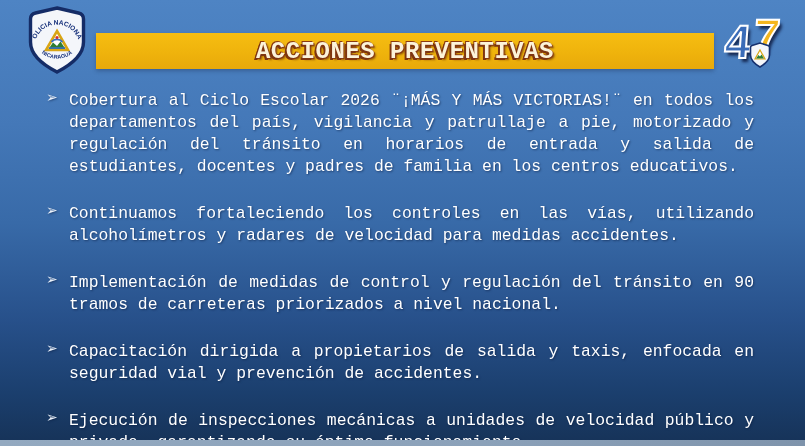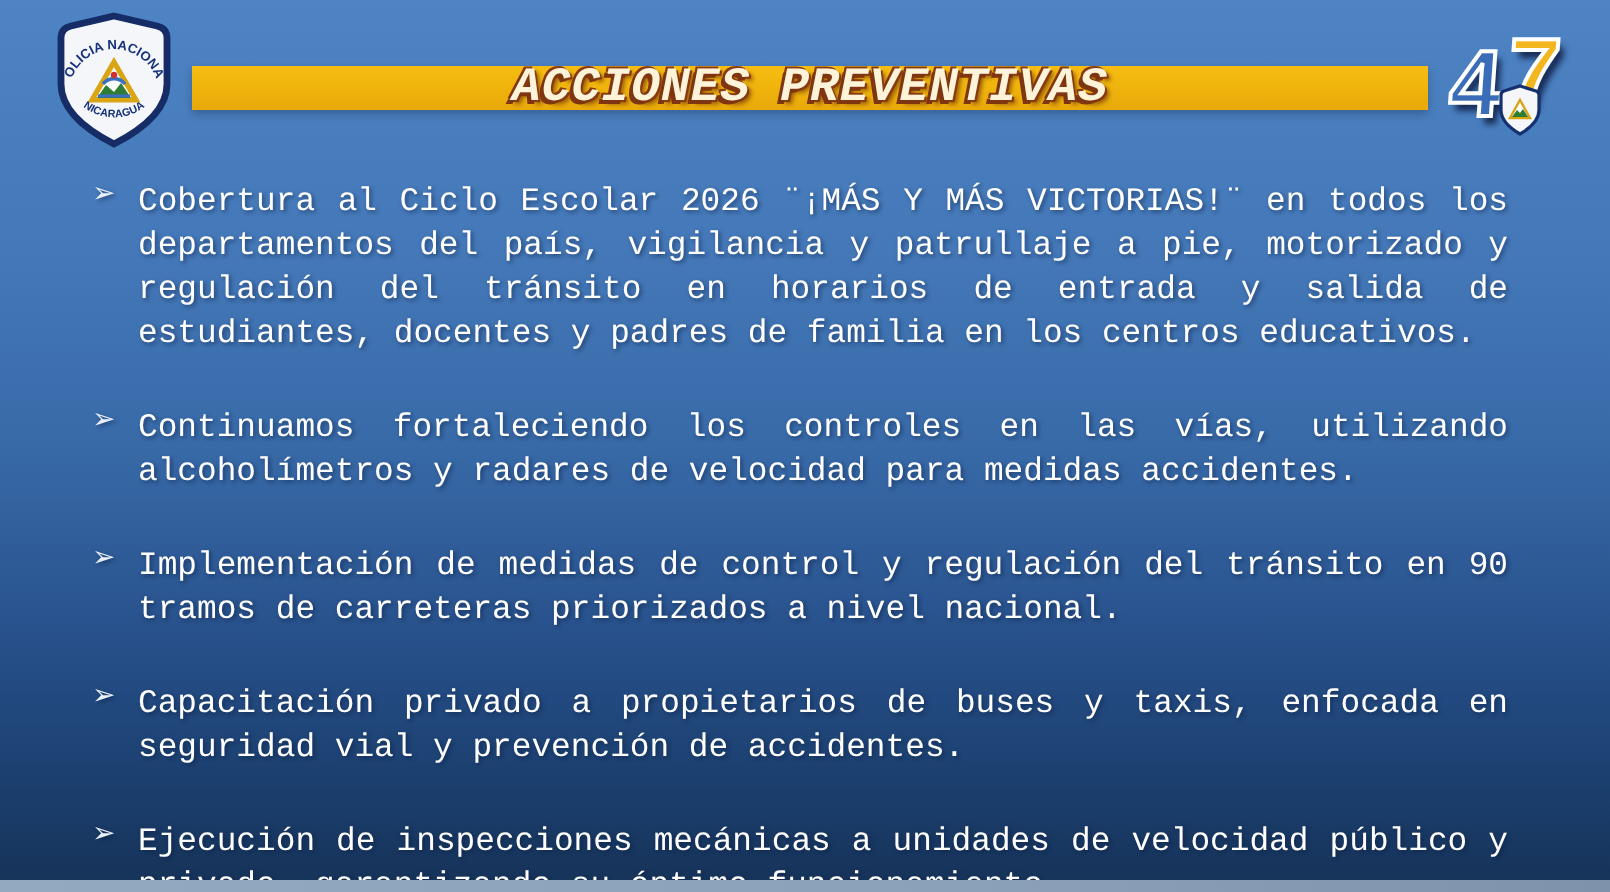--- a/index.html
+++ b/index.html
@@ -4,24 +4,24 @@
 <style>
   html,body { margin:0; padding:0; }
   body {
     width:805px; height:446px; overflow:hidden; position:relative;
     background: linear-gradient(180deg, #4e84c4 0%, #4478b8 28%, #386aa8 50%, #27508a 72%, #1b3f6e 88%, #163257 100%);
     font-family: "Liberation Mono", "DejaVu Sans Mono", monospace;
   }
 
   
   .banner {
-    position:absolute; left:96px; top:33px; width:618px; height:22px;
+    position:absolute; left:96px; top:33px; width:618px; height:36px;
     background: linear-gradient(180deg,#f6bd12 0%, #efb30c 55%, #e8a90a 100%);
     box-shadow: 0 2px 4px rgba(20,30,60,.3);
-    display:flex; align-items:center; justify-content:center;font-style:italic;
+    display:flex; align-items:center; justify-content:center;
   }
   .banner-title {
     font-size:24px; font-weight:bold; letter-spacing:0.5px;
     color:#fcf3d9;
     text-shadow: -2px 2px 0 #7e3510, -1px -1px 0 #8a3a10, 1px 1px 0 #8a3a10, 2px 2px 2px rgba(90,35,8,.6);
     white-space:nowrap;
   }
 
   
   .badge { position:absolute; left:26px; top:6px; width:62px; height:68px; }
@@ -107,21 +107,21 @@
   <div class="bullet">
     <span class="marker">➢</span>
     <p class="btxt">Continuamos fortaleciendo los controles en las vías, utilizando alcoholímetros y radares de velocidad para medidas accidentes.</p>
   </div>
   <div class="bullet">
     <span class="marker">➢</span>
     <p class="btxt">Implementación de medidas de control y regulación del tránsito en 90 tramos de carreteras priorizados a nivel nacional.</p>
   </div>
   <div class="bullet">
     <span class="marker">➢</span>
-    <p class="btxt">Capacitación privado a propietarios de buses y taxis, enfocada en seguridad vial y prevención de accidentes.</p>
+    <p class="btxt">Capacitación dirigida a propietarios de salida y taxis, enfocada en seguridad vial y prevención de accidentes.</p>
   </div>
   <div class="bullet">
     <span class="marker">➢</span>
     <p class="btxt">Ejecución de inspecciones mecánicas a unidades de velocidad público y privado, garantizando su óptimo funcionamiento.</p>
   </div>
 </div>
 
 <div class="footer-strip"></div>
 
 </body></html>

